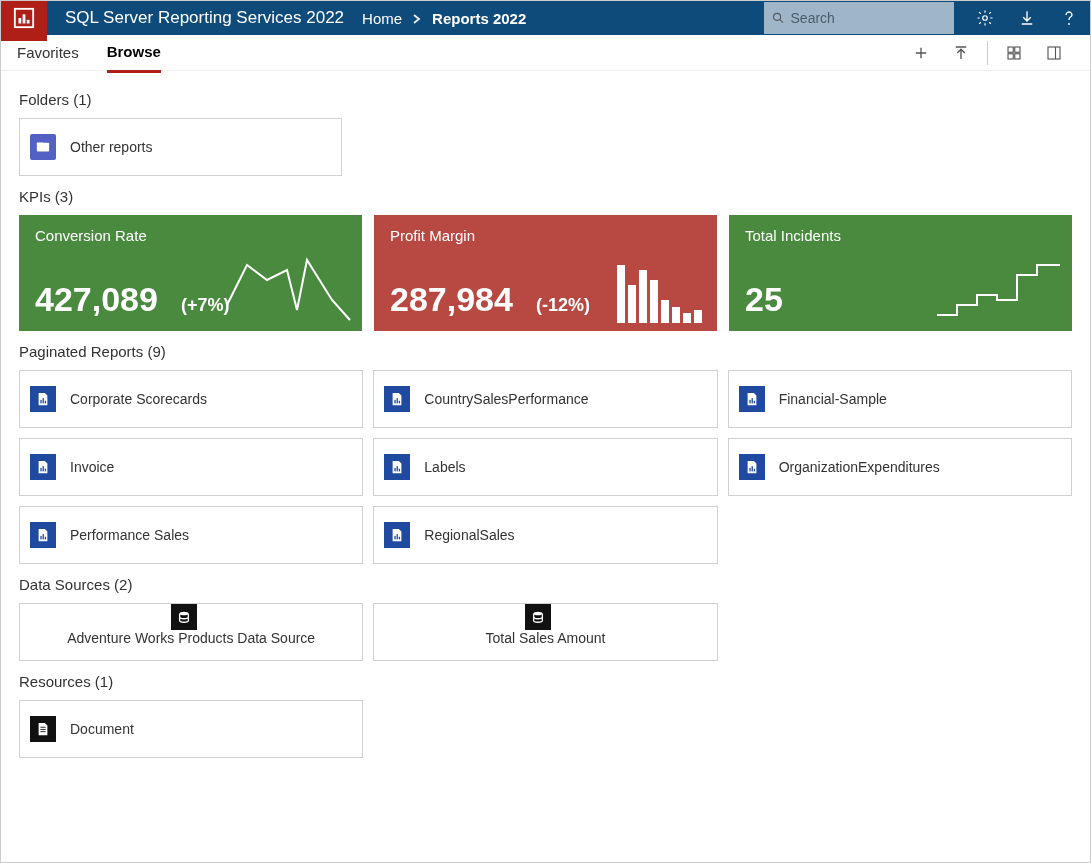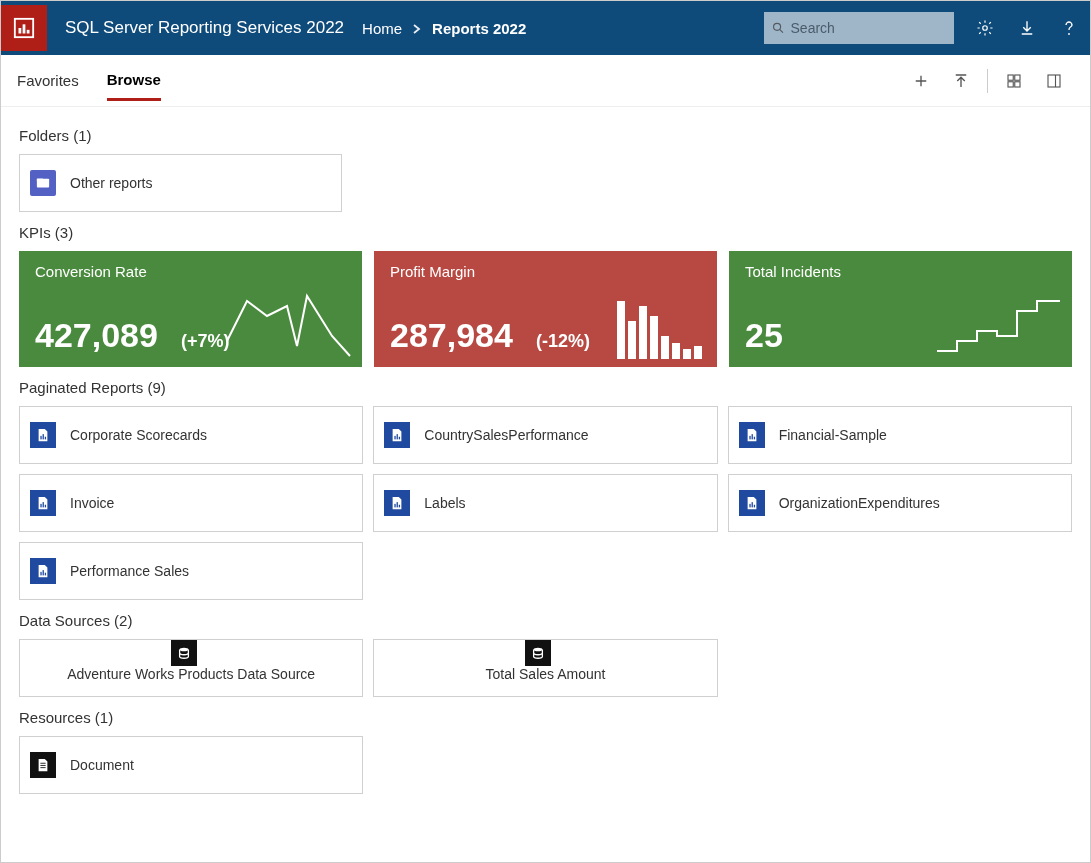--- a/index.html
+++ b/index.html
@@ -7,21 +7,21 @@
     font-family: "Segoe UI", -apple-system, sans-serif;
     background: #fff;
     width: 1091px;
     height: 863px;
     overflow: hidden;
     position: relative;
     border: 1px solid #ccc;
   }
   .header {
     background: #0e4a7a;
-    height: 54px;
+    height: 34px;
     display: flex;
     align-items: center;
     color: #fff;
   }
   .logo-box {
     width: 46px;
     height: 46px;
     background: #b01e18;
     display: flex;
     align-items: center;
@@ -73,21 +73,21 @@
     width: 42px;
     height: 46px;
     display: flex;
     align-items: center;
     justify-content: center;
     cursor: pointer;
   }
   .header-icon svg { width: 18px; height: 18px; }
 
   .tabbar {
-    height: 52px;
+    height: 36px;
     display: flex;
     align-items: center;
     padding: 0 16px;
     border-bottom: 1px solid #eee;
   }
   .tab {
     font-size: 15px;
     padding: 10px 0;
     margin-right: 28px;
     cursor: pointer;
@@ -408,20 +408,31 @@
         <div class="icon-box icon-report">
           <svg viewBox="0 0 16 16">
             <path d="M3 1h7l3 3v11H3z" fill="#fff"></path>
             <rect x="5" y="9" width="1.5" height="4" fill="#204a9f"></rect>
             <rect x="7.5" y="7" width="1.5" height="6" fill="#204a9f"></rect>
             <rect x="10" y="10" width="1.5" height="3" fill="#204a9f"></rect>
           </svg>
         </div>
         <div class="item-label">Performance Sales</div>
       </div>
+      <div class="item-card">
+        <div class="icon-box icon-report">
+          <svg viewBox="0 0 16 16">
+            <path d="M3 1h7l3 3v11H3z" fill="#fff"></path>
+            <rect x="5" y="9" width="1.5" height="4" fill="#204a9f"></rect>
+            <rect x="7.5" y="7" width="1.5" height="6" fill="#204a9f"></rect>
+            <rect x="10" y="10" width="1.5" height="3" fill="#204a9f"></rect>
+          </svg>
+        </div>
+        <div class="item-label">RegionalSales</div>
+      </div>
     </div>
 
   <div class="section-title">Data Sources (2)</div>
   <div class="grid-3" id="ds-grid">
       <div class="item-card ds-card">
         <div class="icon-box icon-ds">
           <svg viewBox="0 0 16 16">
             <ellipse cx="8" cy="4" rx="5" ry="2" fill="#fff"></ellipse>
             <path d="M3 4v8c0 1.1 2.2 2 5 2s5-.9 5-2V4" fill="none" stroke="#fff" stroke-width="1.5"></path>
             <path d="M3 8c0 1.1 2.2 2 5 2s5-.9 5-2" fill="none" stroke="#fff" stroke-width="1.5"></path>

